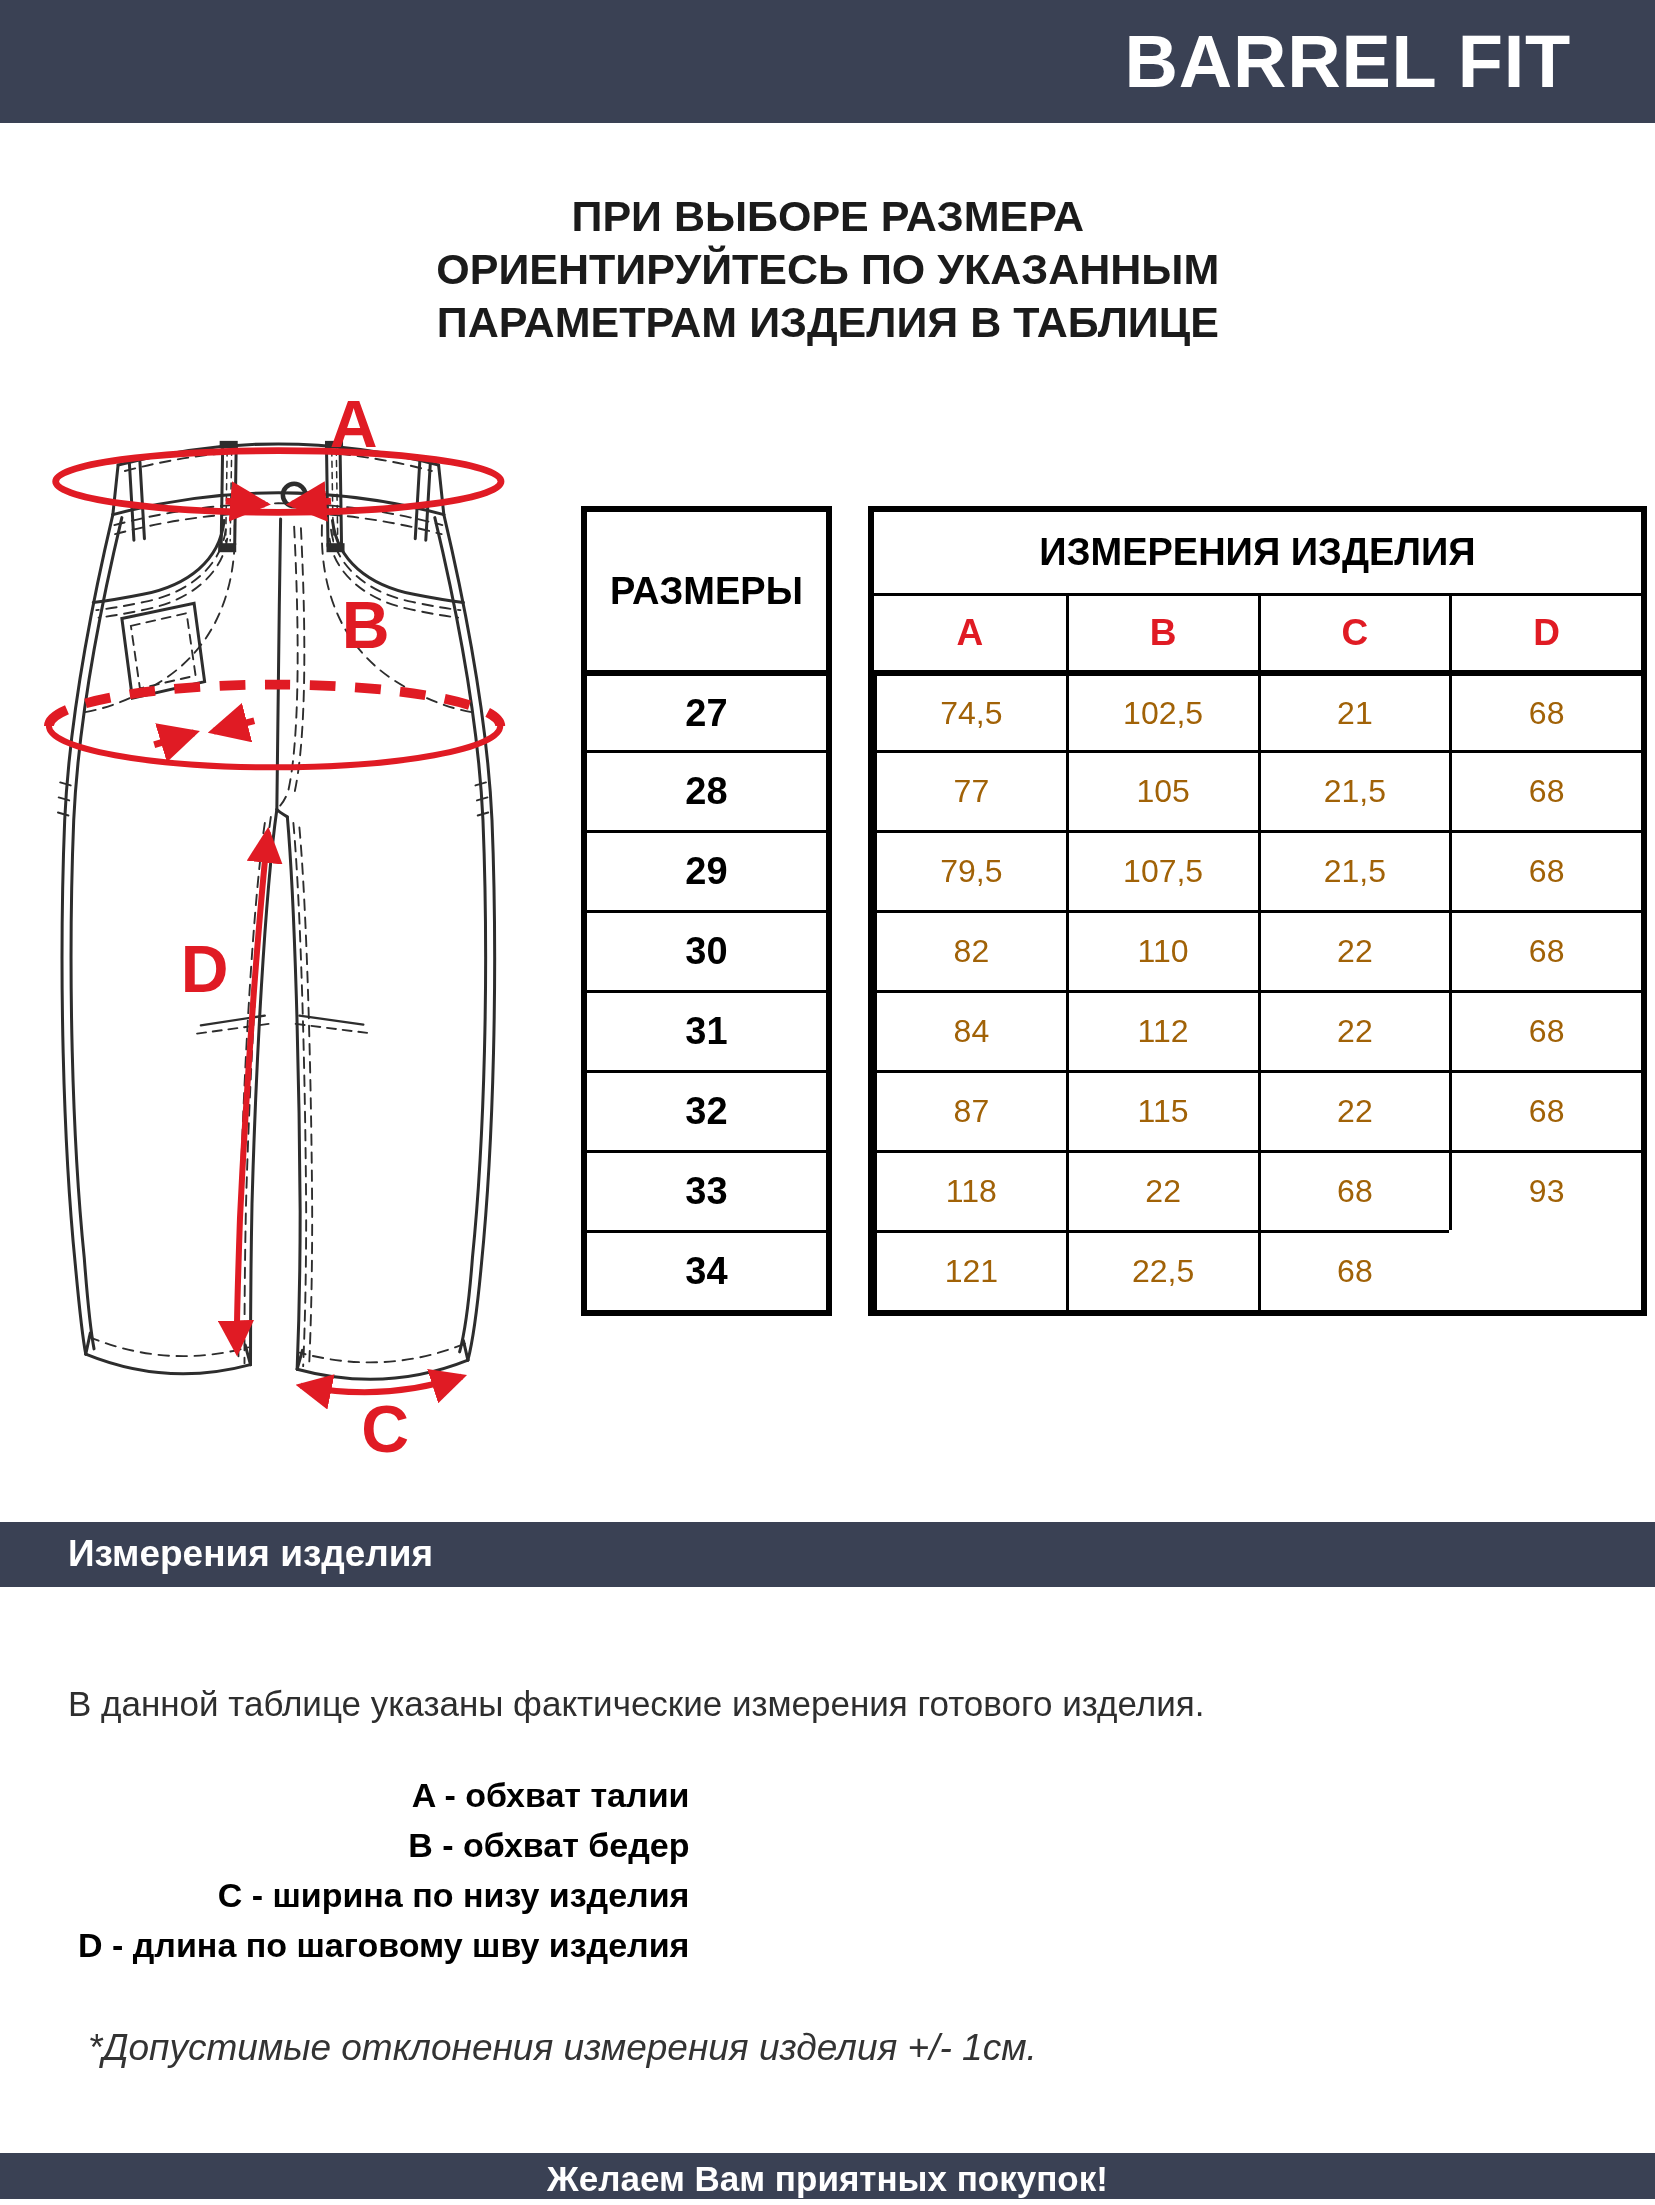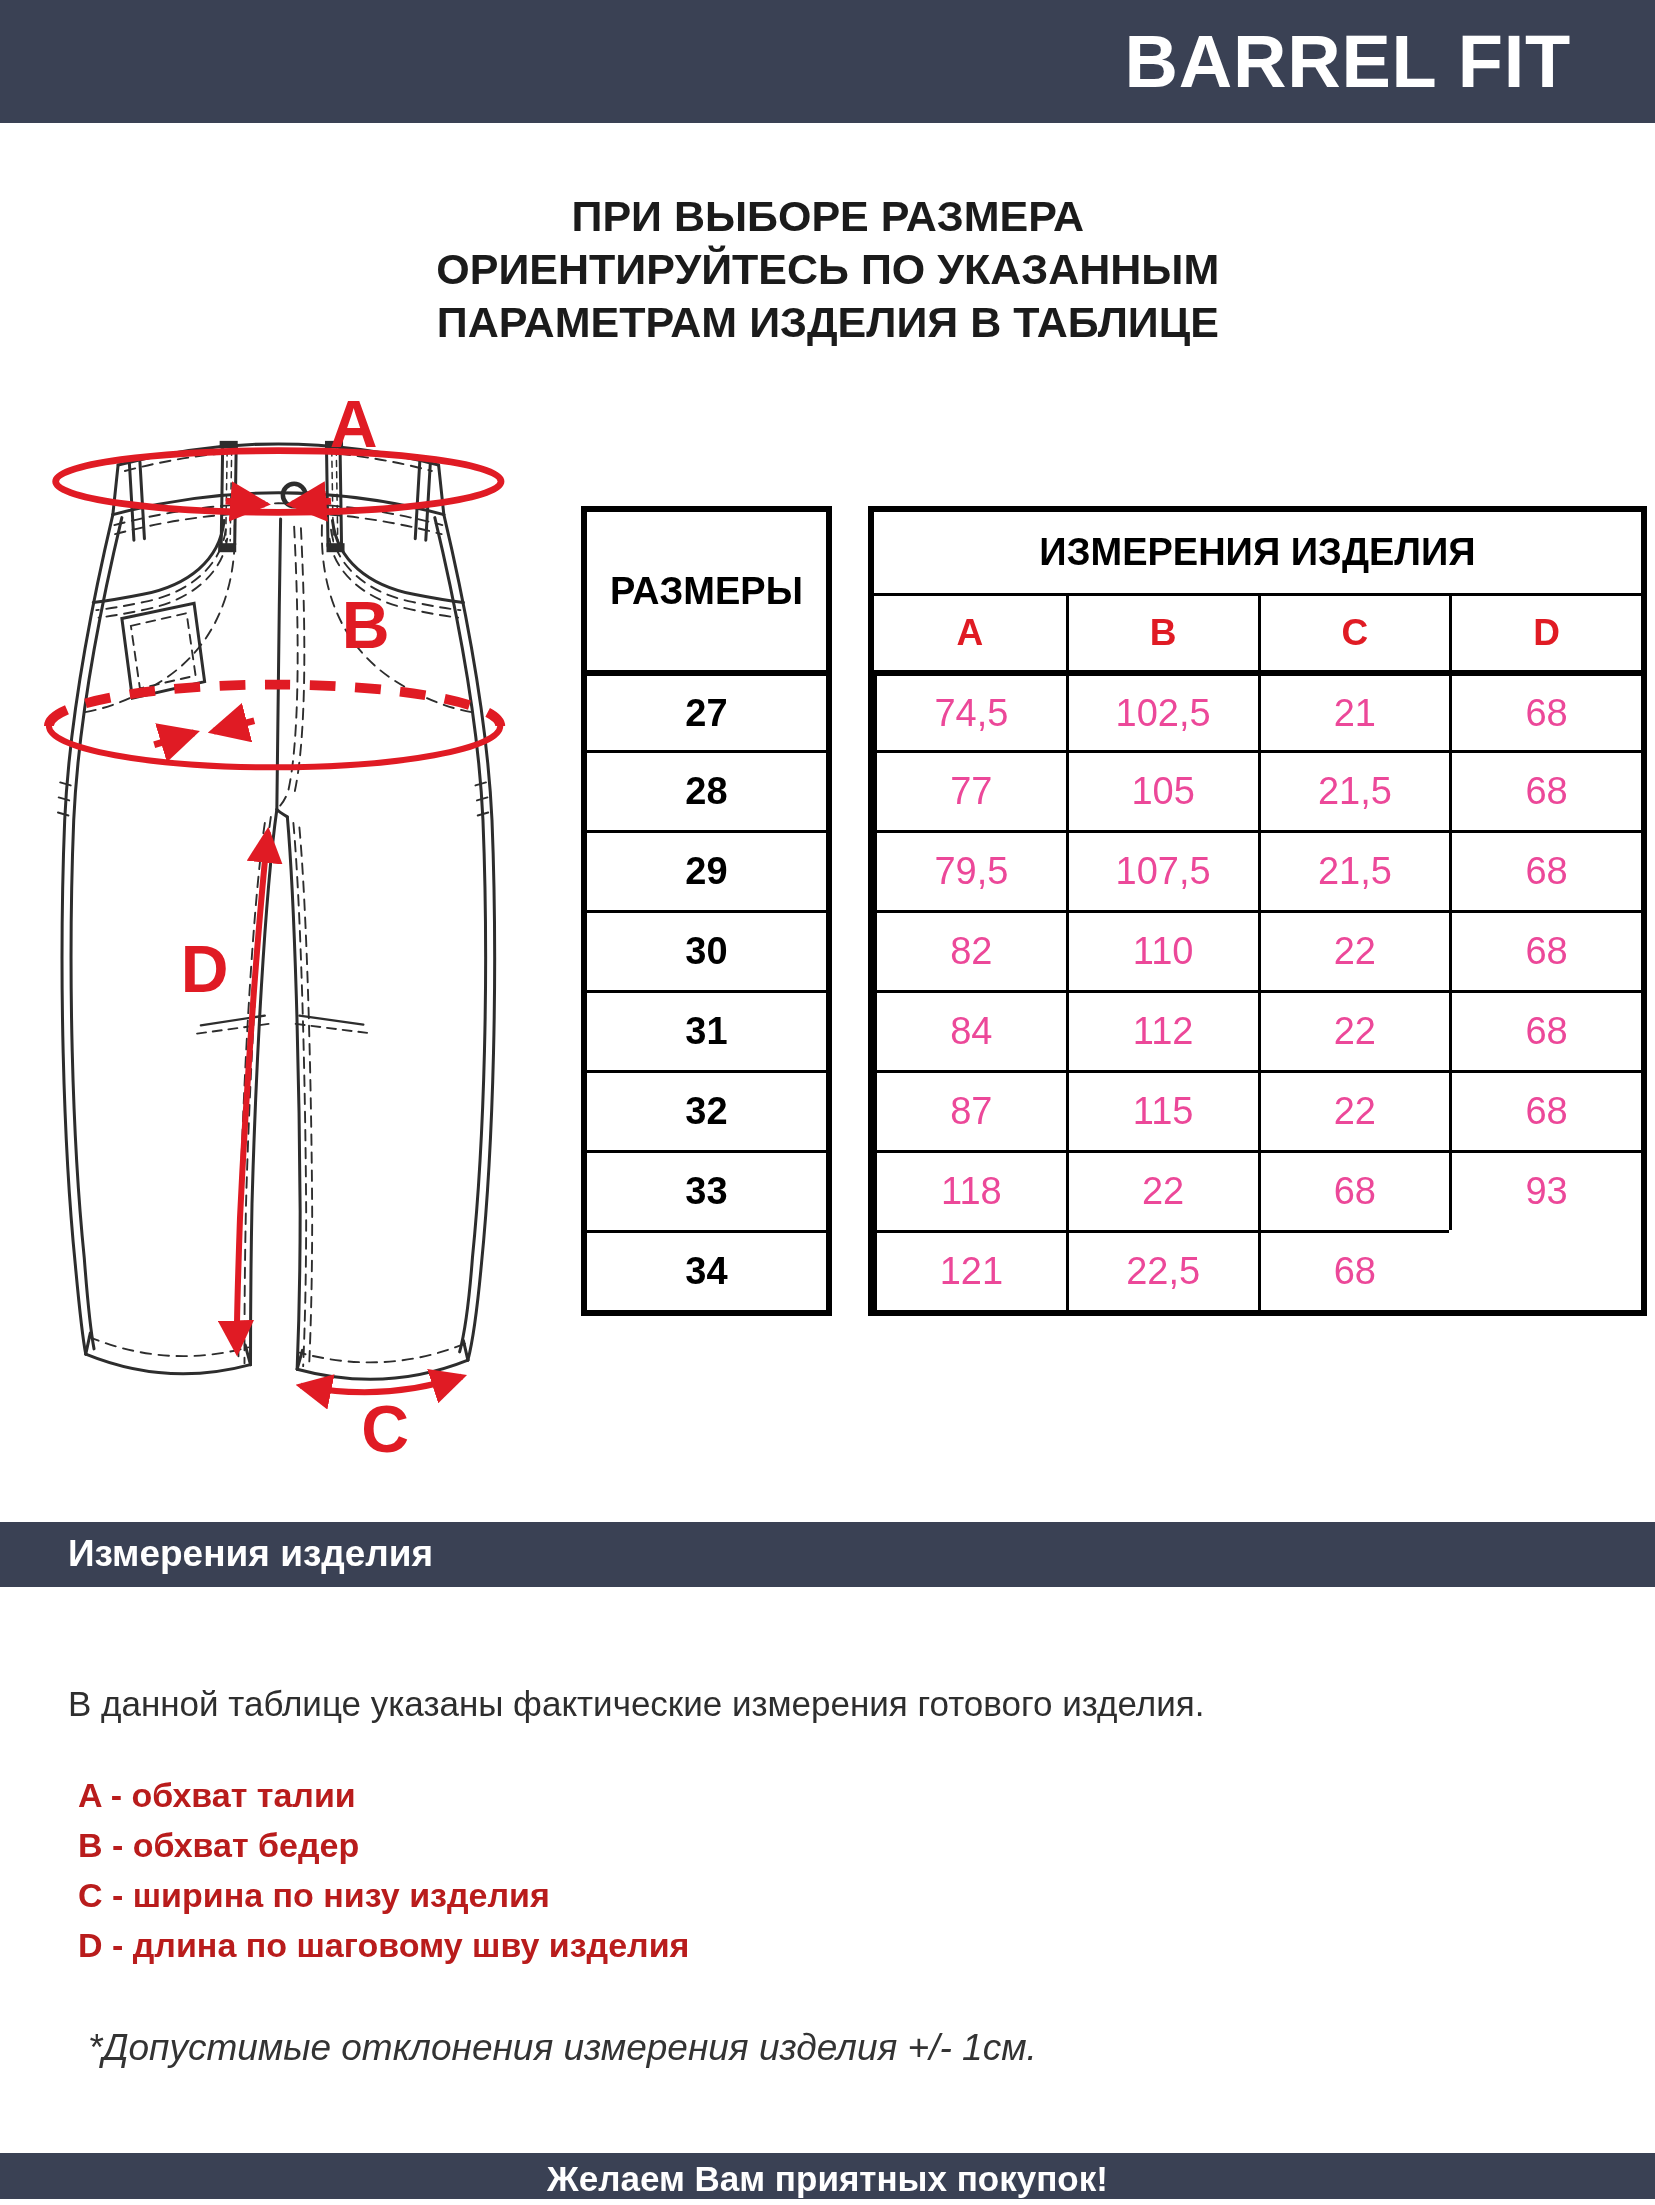--- a/index.html
+++ b/index.html
@@ -46,32 +46,32 @@
   }
   .meas-table .col-head{
     display:flex;align-items:center;justify-content:center;
     border-top:3.8px solid #000;border-left:3px solid #000;
     color:var(--red);font-weight:bold;font-size:37px;
   }
   .meas-table .c1{border-left:none;}
   .meas-table .val{
     display:flex;align-items:center;justify-content:center;
     border-top:3.8px solid #000;border-left:3px solid #000;
-    font-size:38px;color:#ec4899;font-weight:normal;
+    font-size:32px;color:#a16207;font-weight:normal;
   }
   .meas-table .val.r1{border-top:6.8px solid #000;}
 
   
   .section-bar{top:1522px;height:65px;}
   .section-bar span{
     display:block;padding-left:68px;color:#fff;
     font-size:37px;font-weight:bold;line-height:63px;
   }
   .desc{position:absolute;left:68px;top:1684px;margin:0;font-size:35px;color:#2e2e2e;}
-  .legend{position:absolute;left:78px;top:1770px;color:#b91c1c;}
+  .legend{position:absolute;left:78px;top:1770px;color:#000000;text-align:right;}
   .legend div{font-size:34px;font-weight:bold;line-height:50px;}
   .note{position:absolute;left:71px;top:2010px;margin:17px;font-size:37px;font-style:italic;color:#333;}
   .bottom-bar{top:2153px;height:46px;}
   .bottom-bar span{
     display:block;text-align:center;color:#fff;
     font-size:35px;font-weight:bold;line-height:52px;
   }
 </style>
 </head>
 <body>

